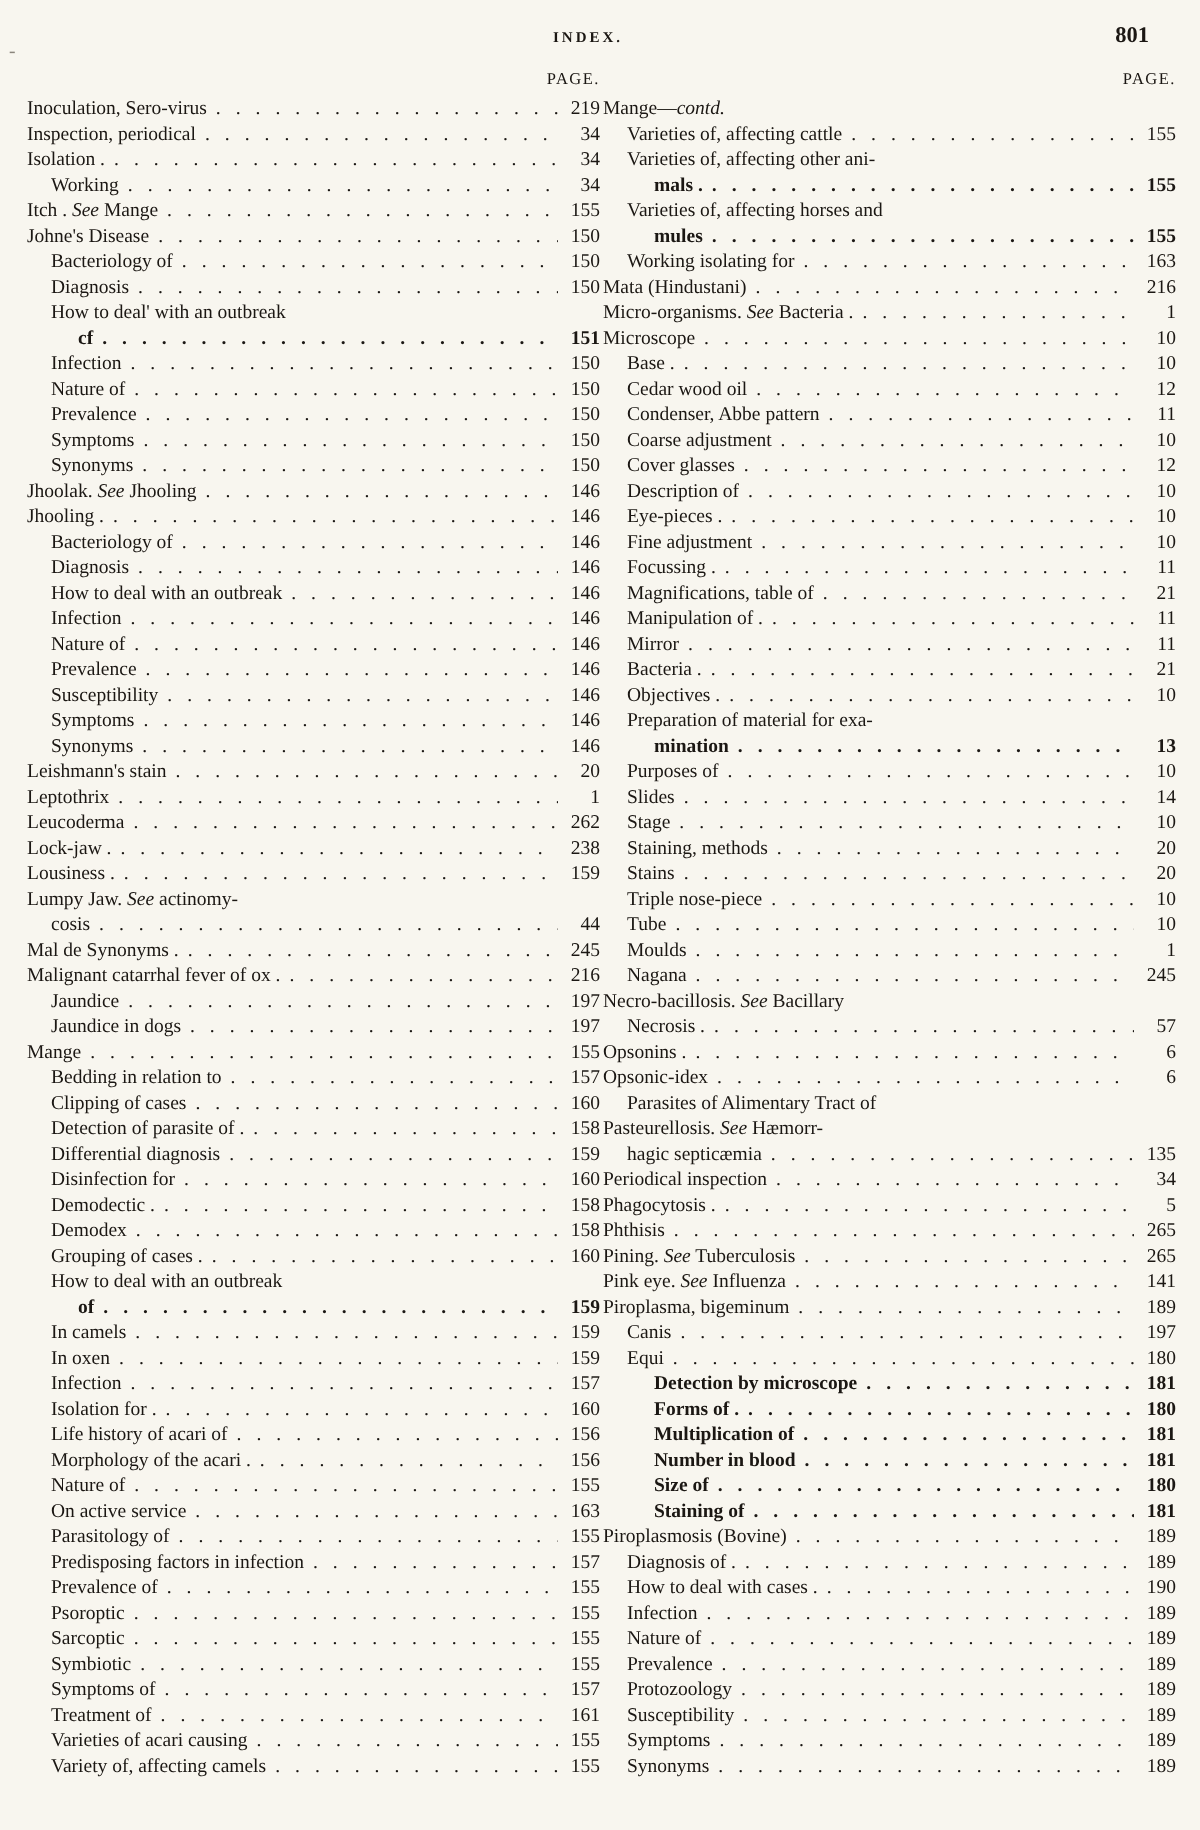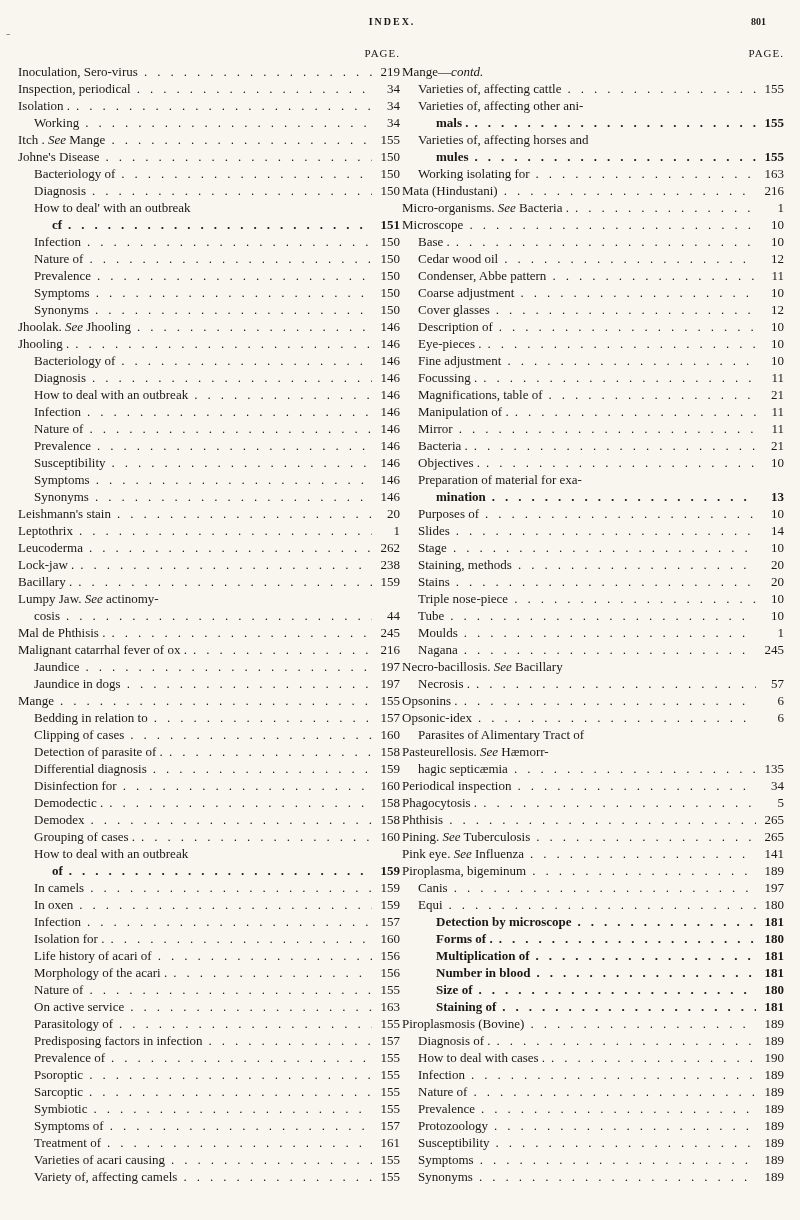--- a/index.html
+++ b/index.html
@@ -34,21 +34,21 @@
   }
   .hdr-spacer { flex: 1; }
   .hdr-title {
     font-size: 10px;
     font-weight: bold;
     letter-spacing: 2px;
   }
   .hdr-page {
     flex: 1;
     text-align: right;
-    font-size: 10px;
+    font-size: 15px;
     font-weight: bold;
     padding-right: 20px;
   }
   .columns {
     display: flex;
   }
   .col {
     flex: 1 1 0;
     min-width: 0;
   }
@@ -254,36 +254,36 @@
             <span class="label">Leucoderma</span>
             <span class="dots"></span>
             <span class="pg">262</span>
           </div>
           <div class="entry i0">
             <span class="label">Lock-jaw .</span>
             <span class="dots"></span>
             <span class="pg">238</span>
           </div>
           <div class="entry i0">
-            <span class="label">Bacillary .</span>
+            <span class="label">Lousiness .</span>
             <span class="dots"></span>
             <span class="pg">159</span>
           </div>
           <div class="entry i0 nopage">
             <span class="label">Lumpy Jaw. <i>See</i> actinomy-</span>
             <span class="dots"></span>
             <span class="pg"></span>
           </div>
           <div class="entry i1">
             <span class="label">cosis</span>
             <span class="dots"></span>
             <span class="pg">44</span>
           </div>
           <div class="entry i0">
-            <span class="label">Mal de Phthisis .</span>
+            <span class="label">Mal de Synonyms .</span>
             <span class="dots"></span>
             <span class="pg">245</span>
           </div>
           <div class="entry i0">
             <span class="label">Malignant catarrhal fever of ox .</span>
             <span class="dots"></span>
             <span class="pg">216</span>
           </div>
           <div class="entry i1">
             <span class="label">Jaundice</span>

